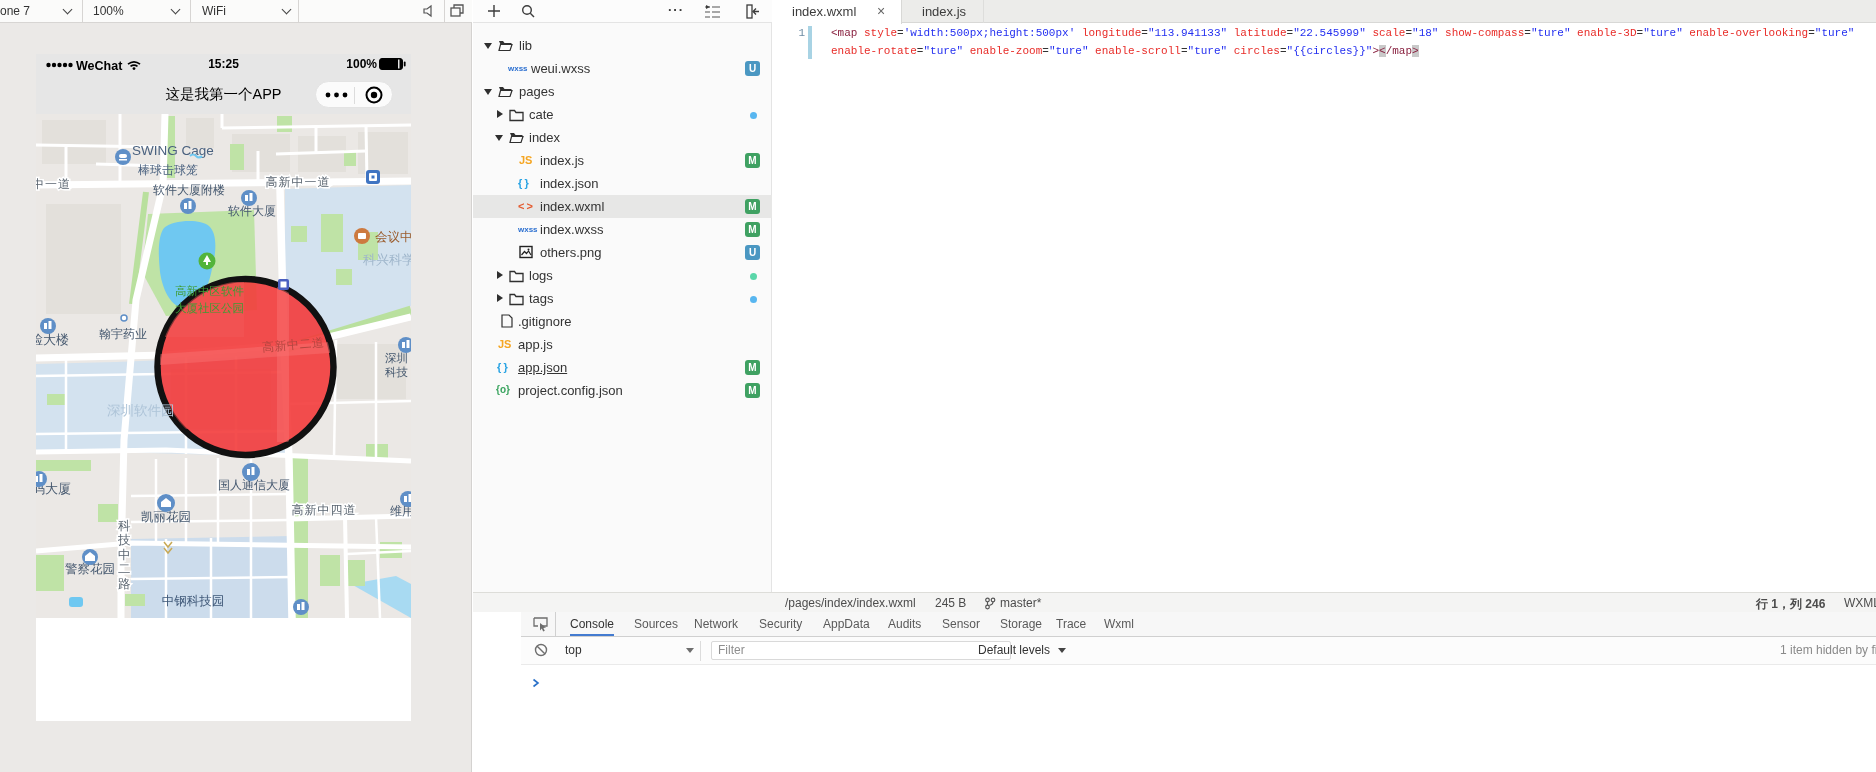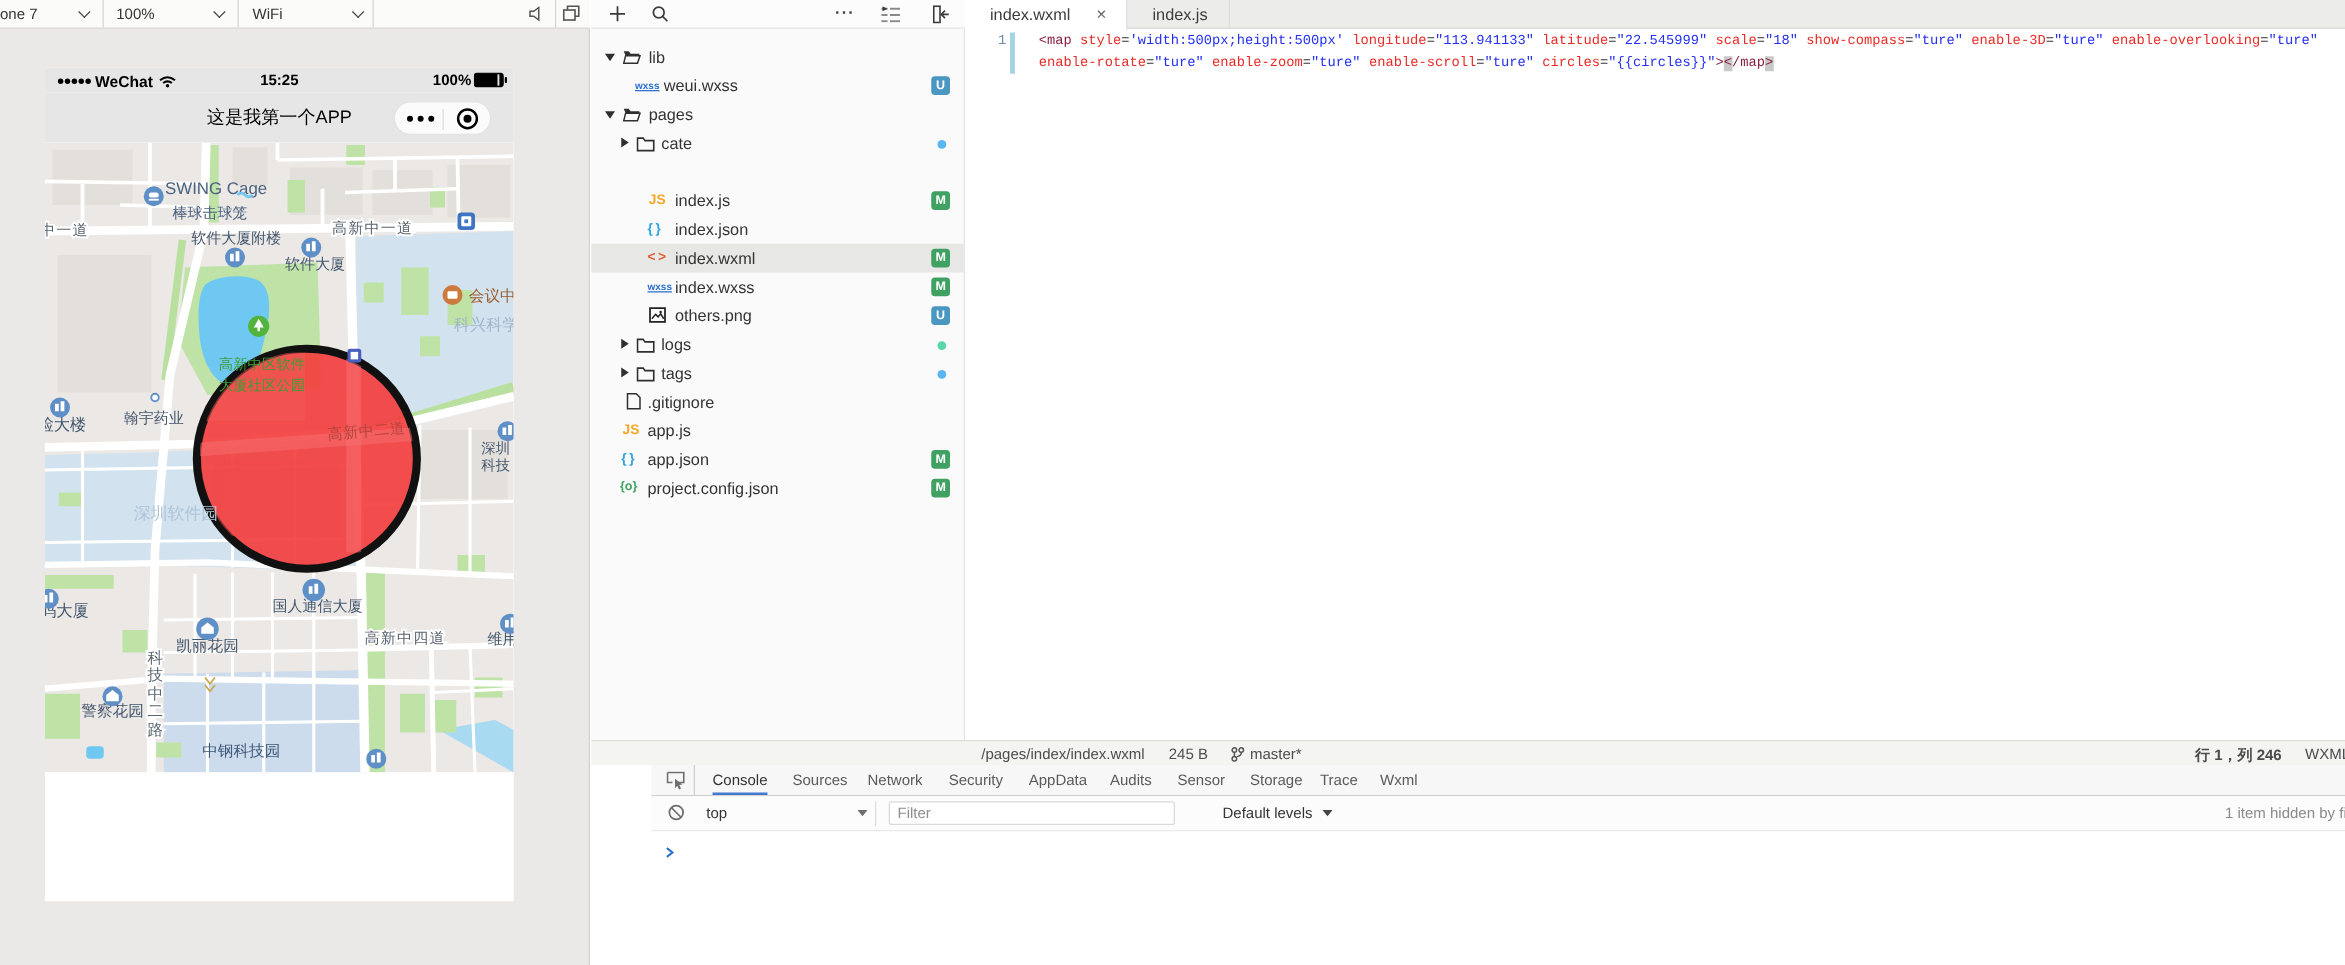--- a/index.html
+++ b/index.html
@@ -30,21 +30,21 @@
 .trow.sel { background:#e7e7e6; }
 .arrow-d { position:absolute; top:9px; width:0; height:0; border-left:4.5px solid transparent; border-right:4.5px solid transparent; border-top:6px solid #2f2f2f; }
 .arrow-r { position:absolute; top:7px; width:0; height:0; border-top:4.5px solid transparent; border-bottom:4.5px solid transparent; border-left:6px solid #2f2f2f; }
 .badge { position:absolute; right:12px; top:4px; width:15px; height:15px; border-radius:3px; color:#fff; font-size:10px; font-weight:bold; text-align:center; line-height:15px; }
 .badge.m { background:#3fa162; }
 .badge.u { background:#4a97c2; }
 .dot { position:absolute; right:15px; top:9px; width:7px; height:7px; border-radius:50%; }
 .icon-js { position:absolute; top:5px; color:#f5a623; font-weight:bold; font-size:11px; letter-spacing:0; }
 .icon-br { position:absolute; top:5px; color:#29a3e3; font-weight:bold; font-size:11px; }
 .icon-ang { position:absolute; top:5px; color:#e45a2e; font-weight:bold; font-size:11px; letter-spacing:2px;}
-.icon-wxss { position:absolute; top:7px; color:#2b6fd0; font-weight:bold; font-size:8px;text-decoration:underline; }
+.icon-wxss { position:absolute; top:7px; color:#2b6fd0; font-weight:bold; font-size:8px; }
 
 
 #editor { left:772px; top:0; width:1104px; height:592px; background:#fff; }
 #tabbar { left:0; top:0; width:1104px; height:23px; background:#ececea; border-bottom:1px solid #d8d8d6; }
 .tab { position:absolute; top:0; height:23px; font-size:13px; color:#3c3c3c; }
 #tab1 { left:0; width:130px; background:#fff; border-right:1px solid #d8d8d6; height:24px; }
 #tab2 { left:130px; width:82px; border-right:1px solid #dddddb; }
 #code { left:0; top:24px; width:1104px; height:540px; font-family:"Liberation Mono", monospace; font-size:11px; }
 .ln { position:absolute; left:0; width:33px; text-align:right; color:#6d8ba3; }
 .gut { position:absolute; left:36px; top:2px; width:4px; height:33px; background:#a8d3e4; }
@@ -57,21 +57,21 @@
 
 
 #stat { left:473px; top:592px; width:1403px; height:20px; background:#f4f4f3; border-top:1px solid #ddddd9; font-size:12px; color:#4c4c4c; }
 
 
 #dev { left:473px; top:612px; width:1403px; height:160px; background:#fff;margin-left:48px; }
 #devtabs { left:0; top:0; width:1403px; height:25px; background:#f7f7f7; border-bottom:1px solid #d0d0d0; font-size:12px; color:#5a5a5a; }
 .dtab { position:absolute; top:0; height:24px; line-height:24px; }
 .dtab.act { color:#333; border-bottom:2px solid #437bd0; }
 #devfilter { left:0; top:25px; width:1403px; height:28px; background:#fcfcfc; border-bottom:1px solid #eaeaea; font-size:12px; color:#333; }
-#finput { position:absolute; left:190px; top:4px; width:229px; height:19px; border:1px solid #d9d9d9; border-radius:2px; background:#fff; color:#8e8e8e; font-size:12px; line-height:17px; padding-left:6px; }
+#finput { position:absolute; left:190px; top:4px; width:300px; height:19px; border:1px solid #d9d9d9; border-radius:2px; background:#fff; color:#8e8e8e; font-size:12px; line-height:17px; padding-left:6px; }
 </style>
 </head>
 <body>
 <div class="abs" id="sim">
   <div class="abs" id="simbar">
     <div class="dd" style="left:0px;">one 7</div>
       <div class="chev" style="left:64px;"></div>
       <div class="sep" style="left:82px;"></div>
     <div class="dd" style="left:93px;">100%</div>
       <div class="chev" style="left:172px;"></div>
@@ -366,20 +366,27 @@
       <span class="lbl" style="left:46px;text-align:right;">pages</span>
     </div>
   <div class="trow" style="top:103px;">
       <div class="arrow-r" style="left:24px;"></div>
       <svg style="position:absolute;left:36px;top:5px;" width="16" height="14">
         <use href="#fold-closed"></use>
       </svg>
       <span class="lbl" style="left:56px;">cate</span>
       <span class="dot" style="background:#58b6f0;"></span>
     </div>
+  <div class="trow" style="top:126px;">
+      <div class="arrow-d" style="left:22px;"></div>
+      <svg style="position:absolute;left:36px;top:5px;" width="16" height="14">
+        <use href="#fold-open"></use>
+      </svg>
+      <span class="lbl" style="left:56px;">index</span>
+    </div>
   <div class="trow" style="top:149px;">
       <span class="icon-js" style="left:46px;">JS</span>
       <span class="lbl" style="left:67px;">index.js</span>
       <span class="badge m">M</span>
     </div>
   <div class="trow" style="top:172px;">
       <span class="icon-br" style="left:45px;">{ }</span>
       <span class="lbl" style="left:67px;">index.json</span>
     </div>
   <div class="trow sel" style="top:195px;">
@@ -420,21 +427,21 @@
         <use href="#file-doc"></use>
       </svg>
       <span class="lbl" style="left:45px;">.gitignore</span>
     </div>
   <div class="trow" style="top:333px;">
       <span class="icon-js" style="left:25px;">JS</span>
       <span class="lbl" style="left:45px;">app.js</span>
     </div>
   <div class="trow" style="top:356px;">
       <span class="icon-br" style="left:24px;">{ }</span>
-      <span class="lbl" style="left:45px;">app.json</span>
+      <span class="lbl" style="left:45px;text-decoration:underline;">app.json</span>
       <span class="badge m">M</span>
     </div>
   <div class="trow" style="top:379px;">
       <span style="position:absolute;left:23px;top:5px;color:#3aa45f;font-weight:bold;font-size:10px;">{o}</span>
       <span class="lbl" style="left:45px;">project.config.json</span>
       <span class="badge m">M</span>
     </div>
 </div>
 
 <div class="abs" id="editor">

